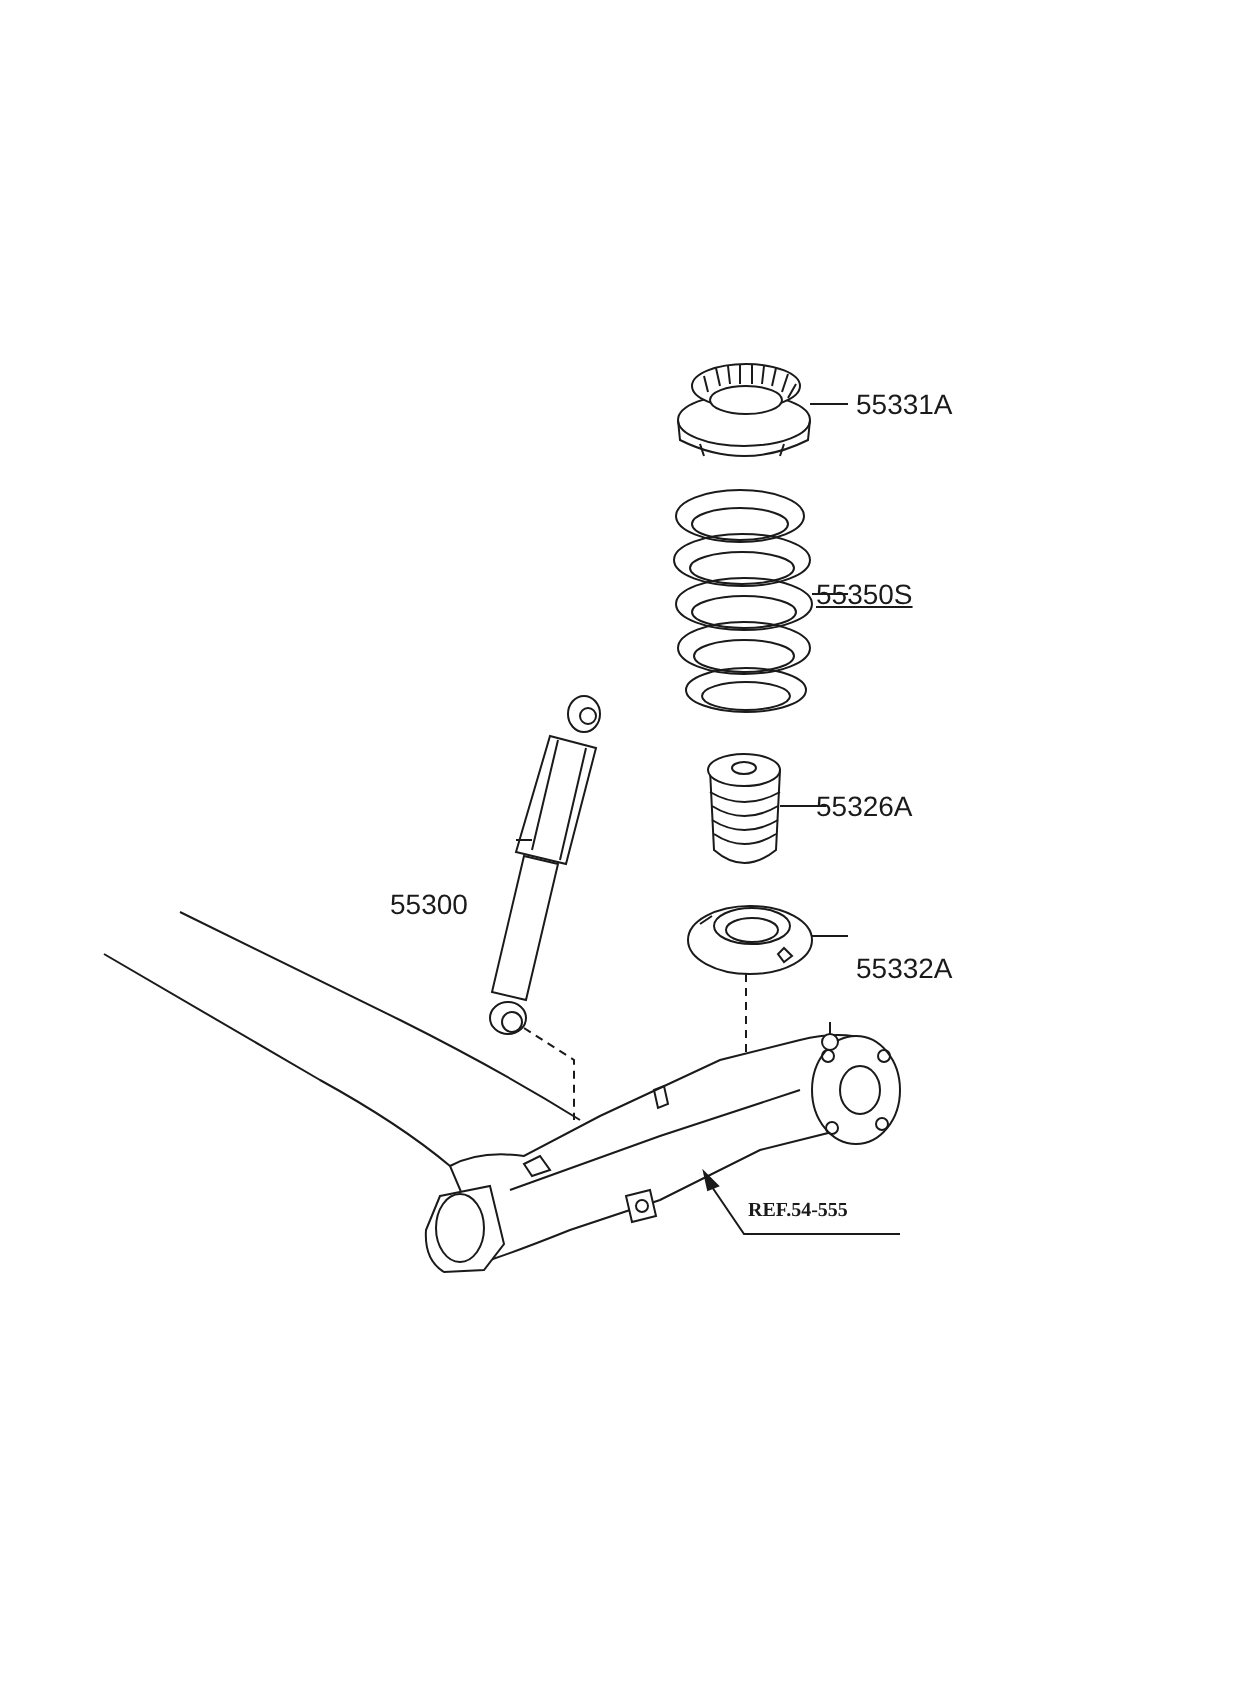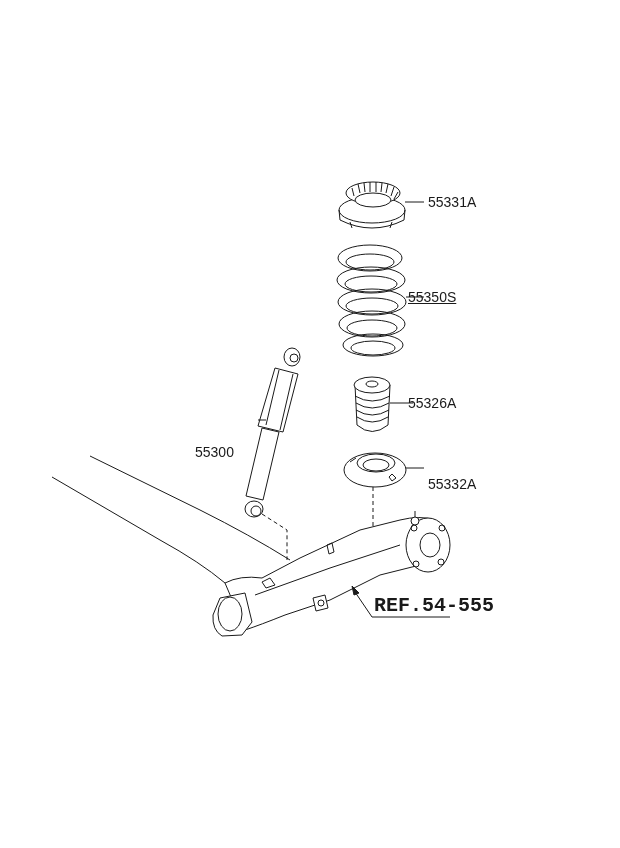--- a/index.html
+++ b/index.html
@@ -1,19 +1,19 @@
 <!DOCTYPE html>
 <html><head>
 <meta charset="utf-8">
 <style>
   html, body { margin: 0; padding: 0; background: #ffffff; }
   body { width: 620px; height: 848px; position: relative; overflow: hidden; }
   #canvas { position: absolute; left: 0; top: 0; width: 620px; height: 848px; border-radius: 20px; }
   .label { position: absolute; font-family: "Liberation Sans", sans-serif; font-size: 14px; color: #1a1a1a; white-space: nowrap; line-height: 16px; }
-  .ref-label { position: absolute; font-family: Liberation Mono, monospace; font-size: 20px; font-weight: bold; color: #1a1a1a; white-space: nowrap; line-height: 16px; }
+  .ref-label { position: absolute; font-family: Liberation Serif, serif; font-size: 10px; font-weight: bold; color: #1a1a1a; white-space: nowrap; line-height: 16px; }
   svg { position: absolute; left: 0; top: 0; }
   .ln { fill: none; stroke: #1a1a1a; stroke-width: 1; }
   .ln2 { fill: #ffffff; stroke: #1a1a1a; stroke-width: 1; }
   .dash { fill: none; stroke: #1a1a1a; stroke-width: 1; stroke-dasharray: 4 3; }
 </style>
 </head>
 <body>
 
 <div id="canvas">
 <svg width="620" height="848" viewBox="0 0 620 848">

